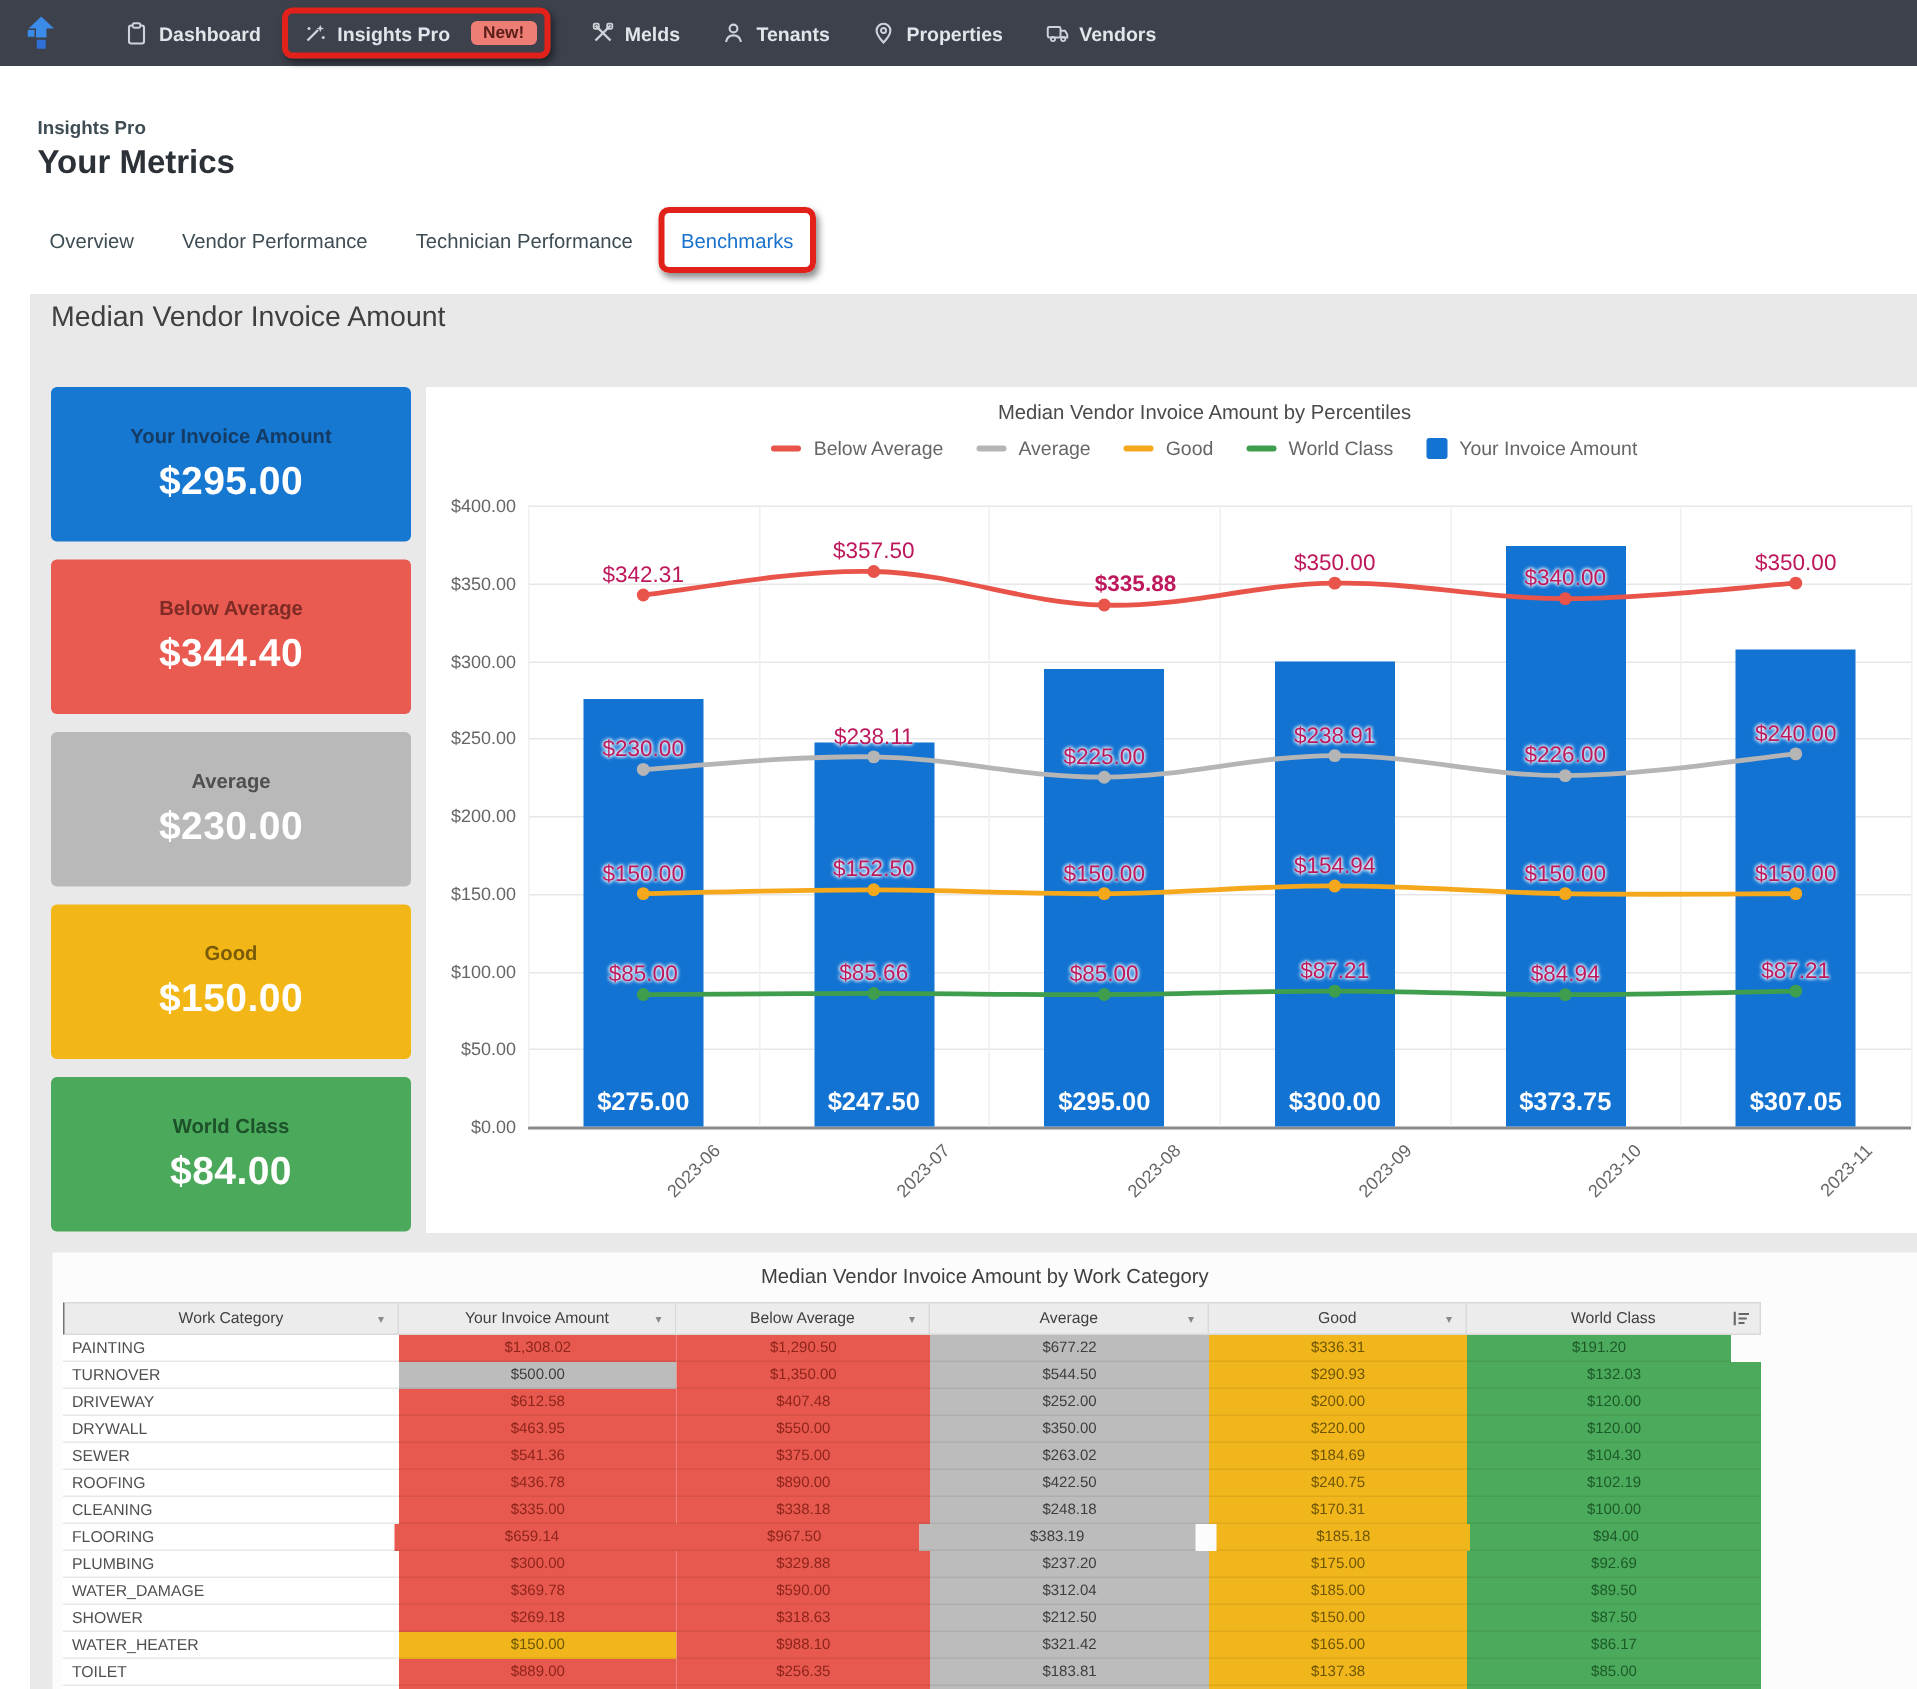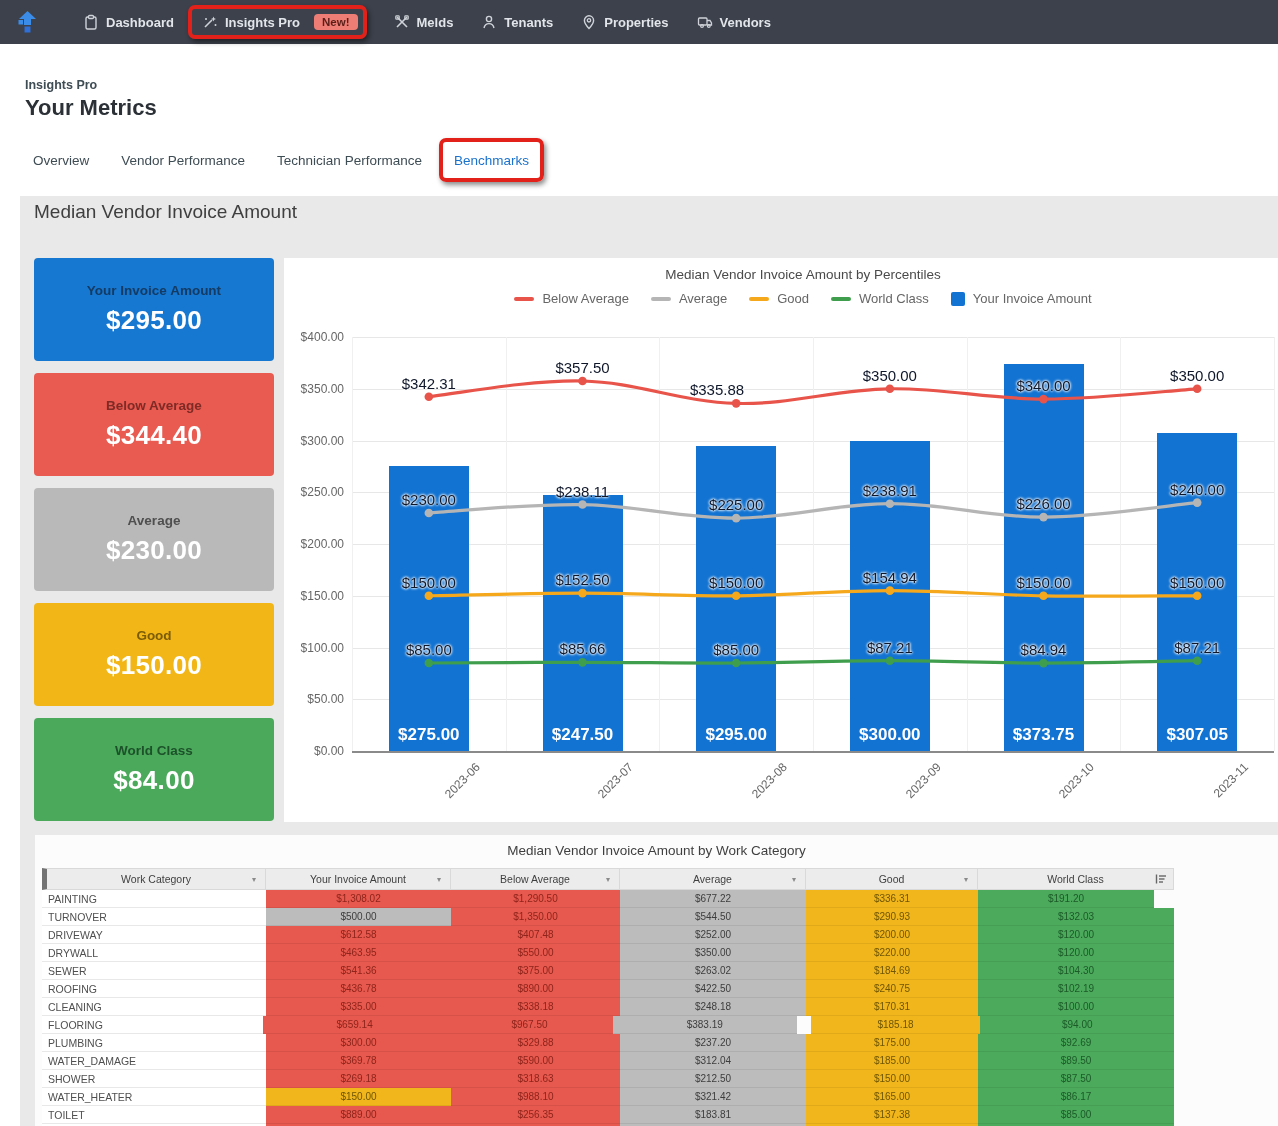--- a/index.html
+++ b/index.html
@@ -42,32 +42,32 @@
   .legend{position:absolute;top:33px;left:0;width:100%;display:flex;justify-content:center;align-items:center;gap:22px;font-size:13px;color:#666;}
   .leg-item{display:flex;align-items:center;gap:8px;cursor:pointer;}
   .dash{width:20px;height:4px;border-radius:2px;}
   .sq{width:14px;height:14px;border-radius:2px;}
   .gridline{position:absolute;left:68px;width:922px;height:1px;background:#e7e7e7;}
   .gridline.axis{background:#8a8a8a;height:2px;}
   .vline{position:absolute;width:1px;background:#f0f0f0;}
   .ytick{position:absolute;left:0;width:60px;text-align:right;font-size:12px;color:#666;}
   .bar{position:absolute;width:80px;background:#1273d2;}
   .bar-label{position:absolute;color:#fff;font-weight:700;font-size:17px;transform:translateX(-50%);white-space:nowrap;z-index:3;}
-  .pt-label{position:absolute;font-size:15px;color:#0f172a;transform:translateX(-50%);white-space:nowrap;z-index:3;
+  .pt-label{position:absolute;font-size:15px;color:#be185d;transform:translateX(-50%);white-space:nowrap;z-index:3;
     text-shadow:0 0 3px #fff,0 0 3px #fff,0 0 2px #fff;}
   .xlabel{position:absolute;font-size:12px;color:#666;transform-origin:100% 0;transform:rotate(-45deg);white-space:nowrap;}
   .lines-svg{position:absolute;overflow:visible;z-index:2;}
 
   
   .table-card{position:absolute;left:15px;top:639px;width:1243px;height:291px;background:#fcfcfc;overflow:hidden;}
   .table-title{position:absolute;top:8px;left:0;width:100%;text-align:center;font-size:13.5px;color:#3f3f3f;font-weight:500;}
   .gtable{position:absolute;left:7px;top:33px;width:1132px;}
   .g-header{display:flex;height:22px;}
   .h-cell{background:#ececec;border:1px solid #d9d9d9;border-left:none;position:relative;display:flex;align-items:center;justify-content:center;font-size:10.5px;color:#3f3f3f;box-sizing:border-box;cursor:pointer;}
-  .h-cell:first-child{border-left:5px solid #737373;}
+  .h-cell:first-child{border-left:1px solid #737373;}
   .caret{position:absolute;right:9px;font-size:8px;color:#8a8a8a;}
   .g-row{display:flex;height:18px;}
   .c{box-sizing:border-box;font-size:10px;display:flex;align-items:center;justify-content:center;border-bottom:1px solid rgba(0,0,0,0.07);}
   .c.labelc{justify-content:flex-start;padding-left:6px;background:#fff;color:#4f4f4f;font-size:10.5px;border-bottom:1px solid #e8e8e8;}
   .c.red{background:#e7594e;color:#8e241b;}
   .c.gray{background:#bcbcbc;color:#3d3d3d;}
   .c.yellow{background:#f1b61c;color:#6f5604;}
   .c.green{background:#4caa5c;color:#1c5a28;}
 </style>
 </head>
@@ -262,21 +262,21 @@
             <path d="M76.83333333333331,326.025 C104.5,325.9 175.2,325.3 230.5,325.3 C285.8,325.3 328.8,326.3 384.2,326.0 C439.5,325.7 482.5,323.7 537.8,323.7 C593.2,323.7 636.2,326.1 691.5,326.1 C746.8,326.1 817.5,324.2 845.2,323.7" fill="none" stroke="#3f9e4d" stroke-width="3.2" stroke-linecap="round"></path>
             <circle cx="76.83333333333331" cy="326.025" r="4.3" fill="#3f9e4d"></circle>
             <circle cx="230.5" cy="325.3419" r="4.3" fill="#3f9e4d"></circle>
             <circle cx="384.1666666666667" cy="326.025" r="4.3" fill="#3f9e4d"></circle>
             <circle cx="537.8333333333334" cy="323.73765" r="4.3" fill="#3f9e4d"></circle>
             <circle cx="691.5" cy="326.08709999999996" r="4.3" fill="#3f9e4d"></circle>
             <circle cx="845.1666666666666" cy="323.73765" r="4.3" fill="#3f9e4d"></circle>
           </svg>
           <div class="pt-label" style="left: 144.833px; top: 116.709px;">$342.31</div>
           <div class="pt-label" style="left: 298.5px; top: 100.987px;">$357.50</div>
-          <div class="pt-label" style="left: 433px; top: 123.364px;">$335.88</div>
+          <div class="pt-label" style="left: 473px; top: 123.364px; font-weight: bold;">$335.88</div>
           <div class="pt-label" style="left: 605.833px; top: 108.75px;">$350.00</div>
           <div class="pt-label" style="left: 759.5px; top: 119.1px;">$340.00</div>
           <div class="pt-label" style="left: 913.167px; top: 108.75px;">$350.00</div>
           <div class="pt-label" style="left: 144.833px; top: 232.95px;">$230.00</div>
           <div class="pt-label" style="left: 298.5px; top: 224.556px;">$238.11</div>
           <div class="pt-label" style="left: 452.167px; top: 238.125px;">$225.00</div>
           <div class="pt-label" style="left: 605.833px; top: 223.728px;">$238.91</div>
           <div class="pt-label" style="left: 759.5px; top: 237.09px;">$226.00</div>
           <div class="pt-label" style="left: 913.167px; top: 222.6px;">$240.00</div>
           <div class="pt-label" style="left: 144.833px; top: 315.75px;">$150.00</div>

